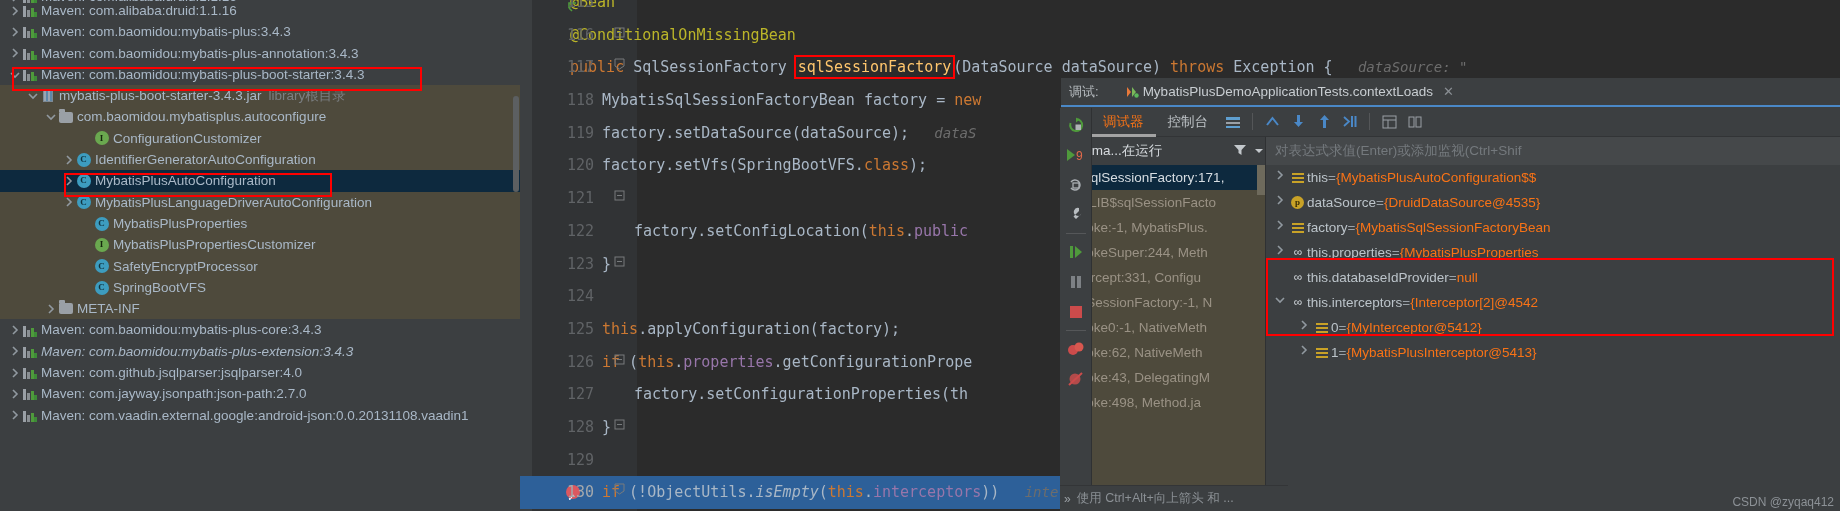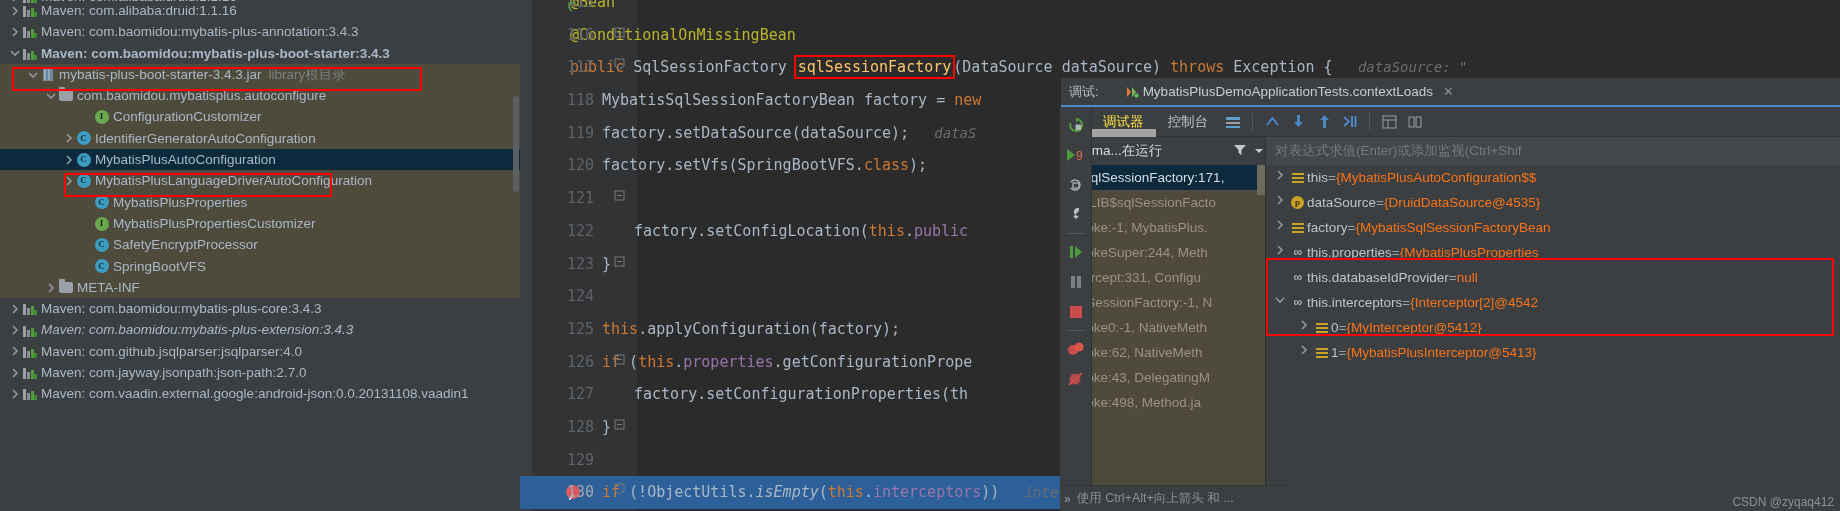--- a/index.html
+++ b/index.html
@@ -104,21 +104,21 @@
   .dp-header .hlabel{ color:#b4b9bd; font-size:13px; margin-right:26px; }
   .dp-header .tabname{ color:#c8cdd1; font-size:13.5px; }
   .runicon{ display:inline-block; width:13px;height:13px; position:relative; margin-right:5px; vertical-align:-2px;}
   .closex{ color:#8a8f94; font-size:13px; margin-left:10px; }
 
   .dp-toolbar{
     height:30px; display:flex; align-items:center; background:#3c3f41;
     border-bottom:1px solid #323436; padding-left:4px;
   }
   .tb-tab{ padding:0 12px; height:30px; line-height:30px; font-size:13.5px; color:#bfc4c8; }
-  .tb-tab.active{ color:#fde047; border-bottom:8px solid #a3a3a3; }
+  .tb-tab.active{ color:#f97316; border-bottom:3px solid #a3a3a3; }
   .tb-sep{ width:1px; height:17px; background:#545658; margin:0 6px; }
   .tb-ico{ width:26px; height:30px; display:flex; align-items:center; justify-content:center; }
 
   .dp-body{ flex:1 1 auto; display:flex; min-height:0; }
   .frames-col{ width:205px; flex:0 0 205px; display:flex; flex-direction:column; background:#3c3f41;
                border-right:1px solid #2f3133; }
   .frames-head{ height:28px; display:flex; align-items:center; background:#3c3f41; padding-left:6px; gap:6px;}
   .frames-head .thread{ color:#d6dade; font-size:13.5px; flex:1 1 auto; overflow:hidden; white-space:nowrap;}
   .frames-list{ flex:1 1 auto; background:#4e4a3c; position:relative; overflow:hidden; }
   .frame-row{ height:25px; line-height:25px; white-space:nowrap; overflow:hidden;
@@ -216,23 +216,39 @@
             </svg>
           </span>
           <span class="ico">
             <span class="ic-maven">
               <i></i>
               <i></i>
               <i></i>
               <i></i>
             </span>
           </span>
+          <span class="lbl">Maven: com.baomidou:mybatis-plus:3.4.3</span>
+        </div>
+        <div class="tree-row " style="padding-left: 8px;">
+          <span class="arrow">
+            <svg width="12" height="12" viewBox="0 0 12 12">
+              <path d="M4,2 L8,6 L4,10" stroke="#9199a0" stroke-width="1.6" fill="none"></path>
+            </svg>
+          </span>
+          <span class="ico">
+            <span class="ic-maven">
+              <i></i>
+              <i></i>
+              <i></i>
+              <i></i>
+            </span>
+          </span>
           <span class="lbl">Maven: com.baomidou:mybatis-plus-annotation:3.4.3</span>
         </div>
-        <div class="tree-row " style="padding-left: 8px; font-weight: bold;">
+        <div class="tree-row " style="padding-left: 8px;">
           <span class="arrow">
             <svg width="12" height="12" viewBox="0 0 12 12">
               <path d="M2,4 L6,8 L10,4" stroke="#9199a0" stroke-width="1.6" fill="none"></path>
             </svg>
           </span>
           <span class="ico">
             <span class="ic-maven">
               <i></i>
               <i></i>
               <i></i>

